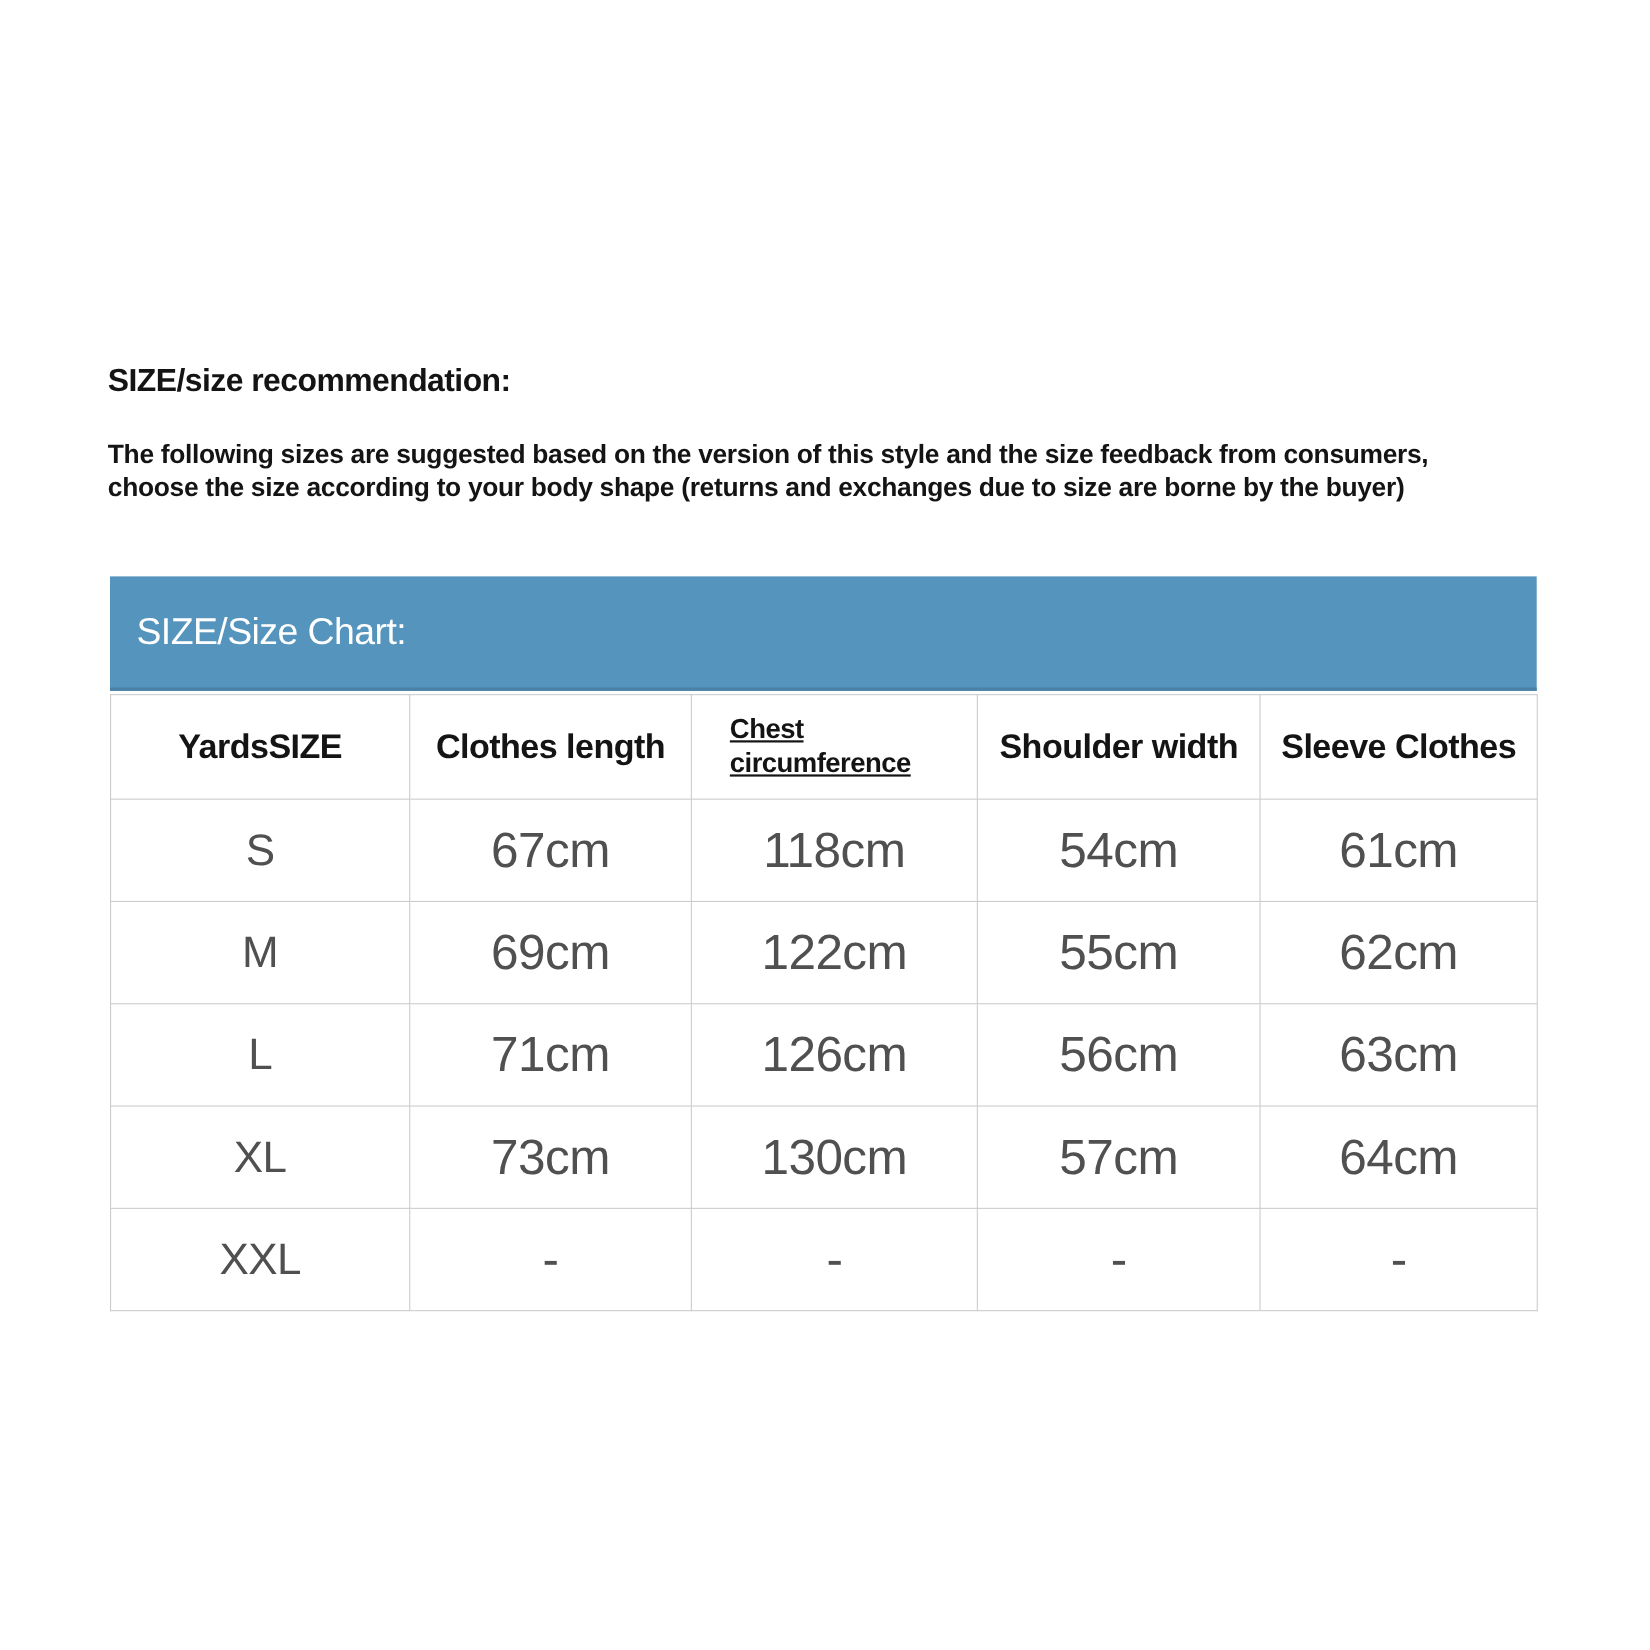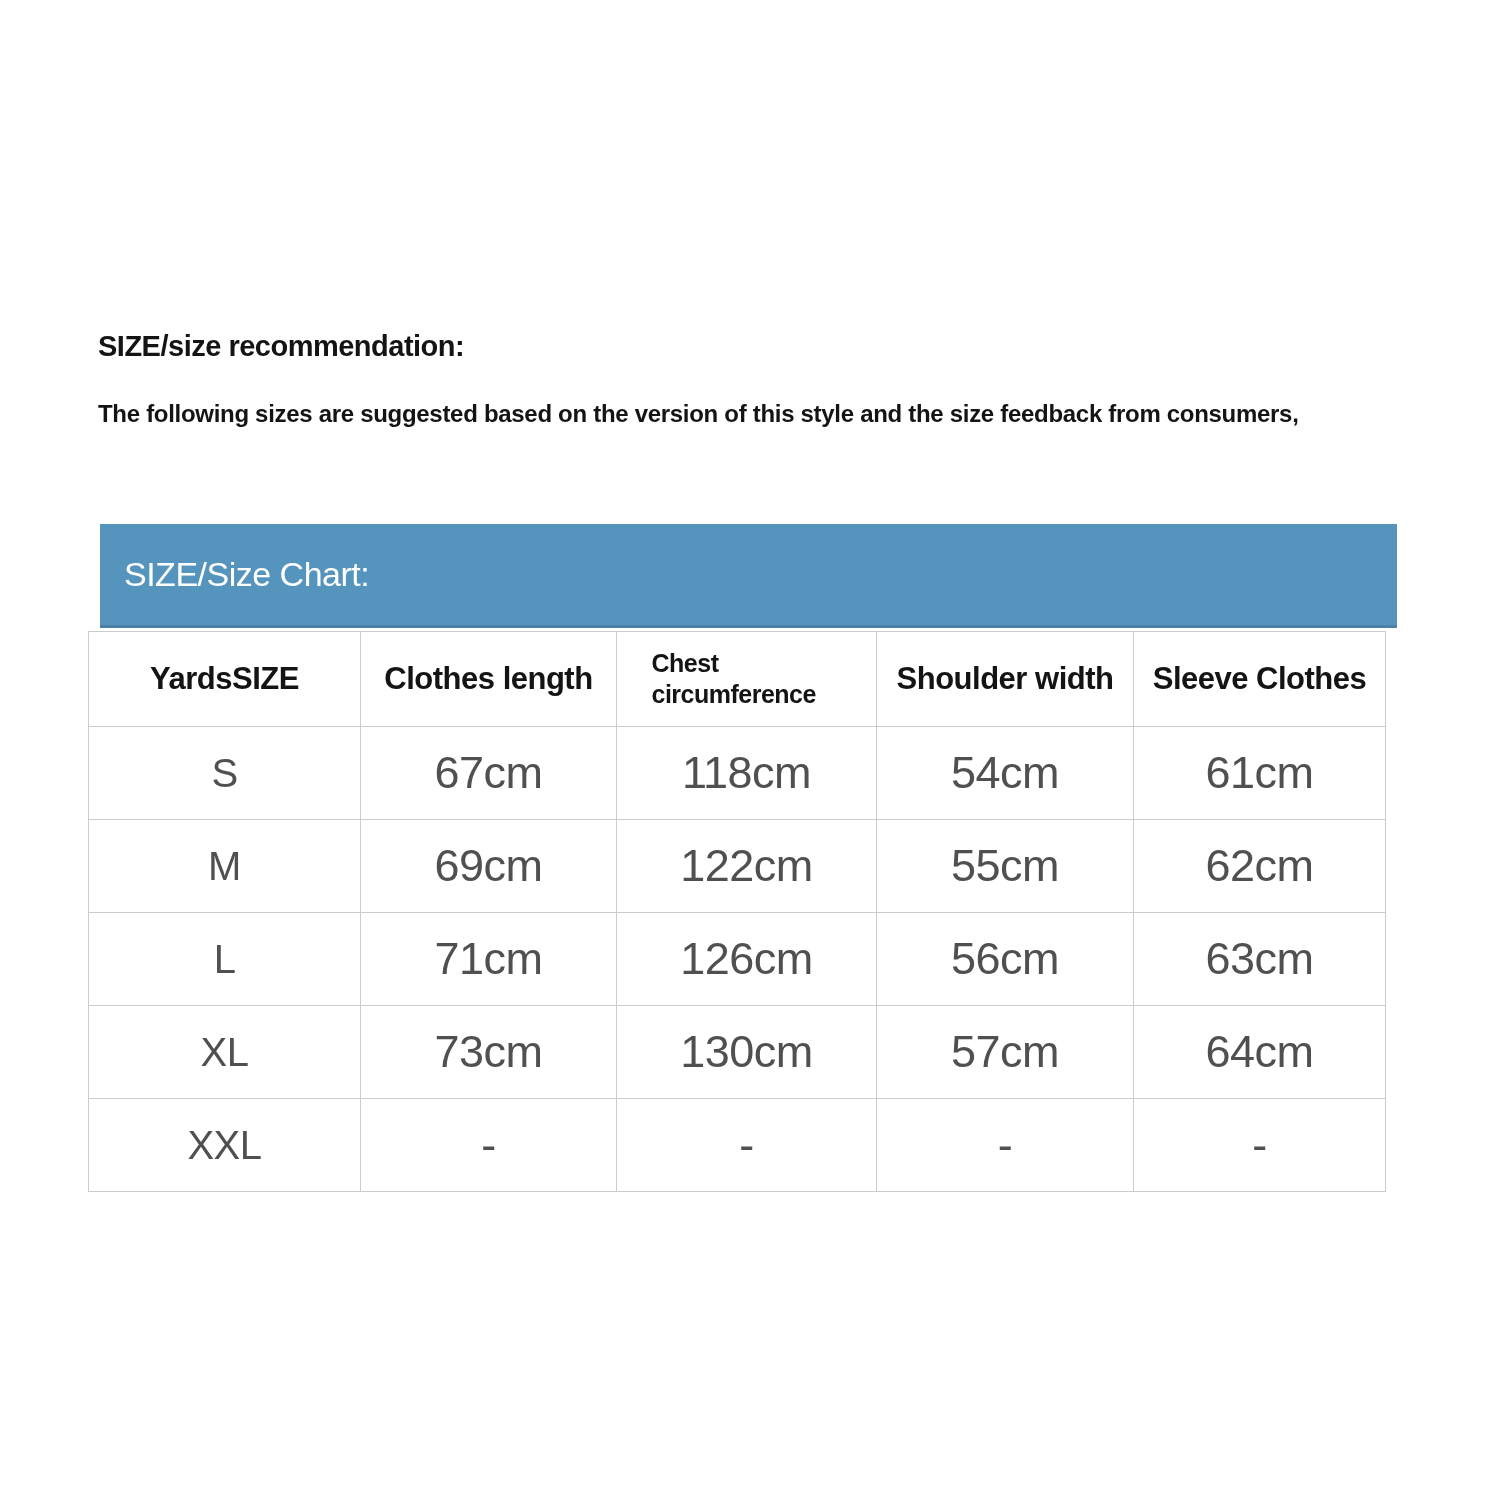--- a/index.html
+++ b/index.html
@@ -39,21 +39,21 @@
     border-bottom:3px solid var(--accent-edge);
     display:flex; align-items:center;
   }
   .chart-bar .bar-title{
     color:var(--bar-text);
     font-size:34px; font-weight:normal; letter-spacing:-0.5px;
     padding-left:24px;
   }
 
   table.size-table{
-    position:absolute; left:88px; top:631px;
+    position:absolute; left:100px; top:631px;
     width:1297px;
     border-collapse:collapse;
     table-layout:fixed;
     background:#ffffff;
   }
   .size-table th, .size-table td{
     border:1px solid var(--grid);
     text-align:center; vertical-align:middle;
     overflow:hidden;
   }
@@ -64,40 +64,41 @@
     letter-spacing:-0.5px;
   }
   .size-table .col-size{ width:272px; }
   .size-table .col-len{ width:256px; }
   .size-table .col-chest{ width:260px; }
   .size-table .col-shoulder{ width:257px; }
   .size-table .col-sleeve{ width:252px; }
   .chest-wrap{
     max-width:190px; margin:16px auto;
     text-align:left;
-    font-size:25px; line-height:31px;
+    font-size:25px; line-height:31px;text-decoration:underline;
   }
   .size-table tbody th{
     font-size:40px; font-weight:400; color:var(--cell-text);
     letter-spacing:-0.5px;
   }
   .size-table tbody td{
     font-size:45px; font-weight:400; color:var(--cell-text);
     letter-spacing:-0.5px;
   }
 </style>
 </head>
 <body>
 
 <div class="canvas">
 
   <div class="rec-title">SIZE/size recommendation:</div>
 
   <div class="rec-text">
     <span class="pline">The following sizes are suggested based on the version of this style and the size feedback from consumers,</span>
+    <span class="pline">choose the size according to your body shape (returns and exchanges due to size are borne by the buyer)</span>
   </div>
 
   <div class="chart-bar">
     <span class="bar-title">SIZE/Size Chart:</span>
   </div>
 
   <table class="size-table">
     <thead>
       <tr>
         <th class="col-size">YardsSIZE</th>

